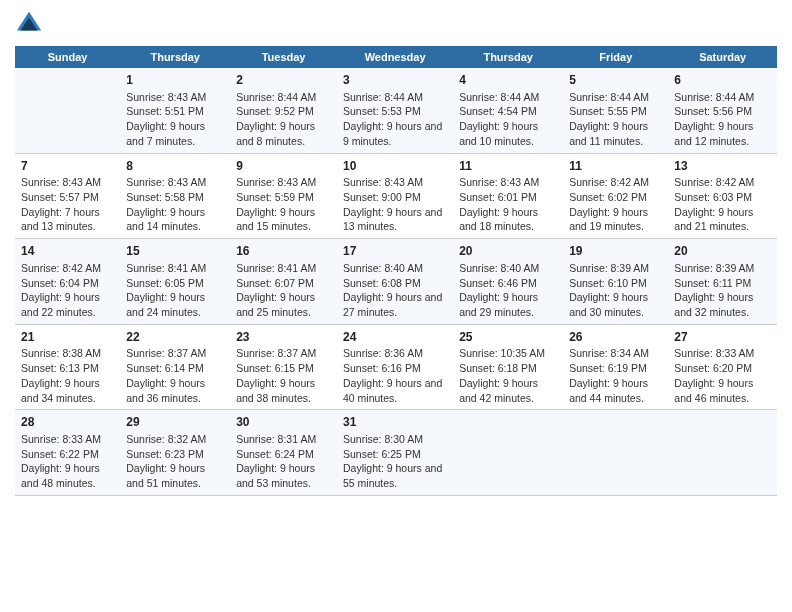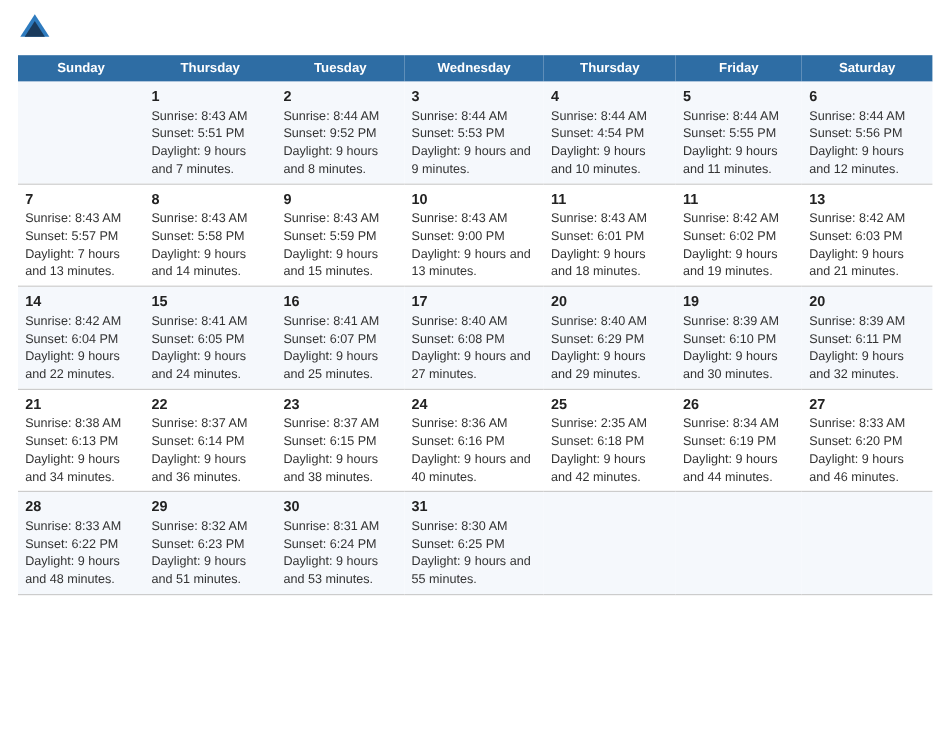--- a/index.html
+++ b/index.html
@@ -228,21 +228,21 @@
           </td>
           <td>
             <span class="day-num">17</span>
             <span class="time-info">Sunrise: 8:40 AM</span>
             <span class="time-info">Sunset: 6:08 PM</span>
             <span class="time-info">Daylight: 9 hours and 27 minutes.</span>
           </td>
           <td>
             <span class="day-num">20</span>
             <span class="time-info">Sunrise: 8:40 AM</span>
-            <span class="time-info">Sunset: 6:29 PM</span>
+            <span class="time-info">Sunset: 6:46 PM</span>
             <span class="time-info">Daylight: 9 hours and 29 minutes.</span>
           </td>
           <td>
             <span class="day-num">19</span>
             <span class="time-info">Sunrise: 8:39 AM</span>
             <span class="time-info">Sunset: 6:10 PM</span>
             <span class="time-info">Daylight: 9 hours and 30 minutes.</span>
           </td>
           <td>
             <span class="day-num">20</span>
@@ -271,21 +271,21 @@
             <span class="time-info">Daylight: 9 hours and 38 minutes.</span>
           </td>
           <td>
             <span class="day-num">24</span>
             <span class="time-info">Sunrise: 8:36 AM</span>
             <span class="time-info">Sunset: 6:16 PM</span>
             <span class="time-info">Daylight: 9 hours and 40 minutes.</span>
           </td>
           <td>
             <span class="day-num">25</span>
-            <span class="time-info">Sunrise: 2:35 AM</span>
+            <span class="time-info">Sunrise: 10:35 AM</span>
             <span class="time-info">Sunset: 6:18 PM</span>
             <span class="time-info">Daylight: 9 hours and 42 minutes.</span>
           </td>
           <td>
             <span class="day-num">26</span>
             <span class="time-info">Sunrise: 8:34 AM</span>
             <span class="time-info">Sunset: 6:19 PM</span>
             <span class="time-info">Daylight: 9 hours and 44 minutes.</span>
           </td>
           <td>

